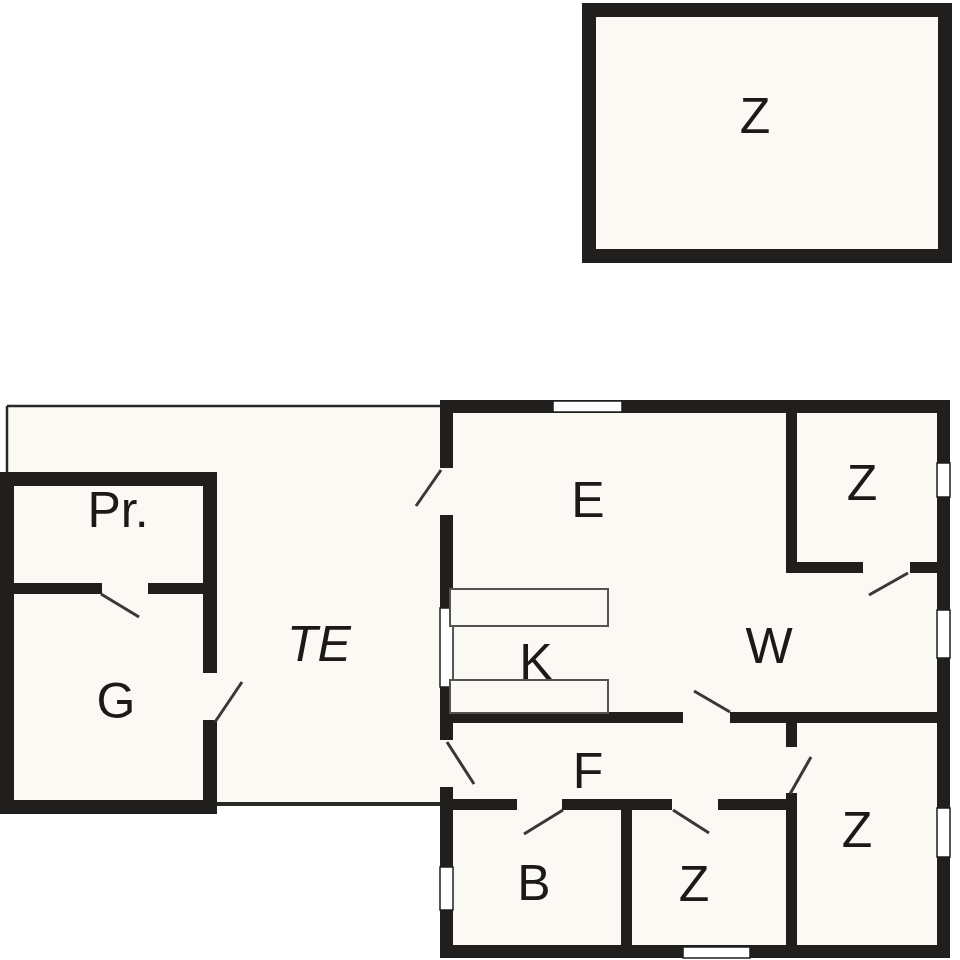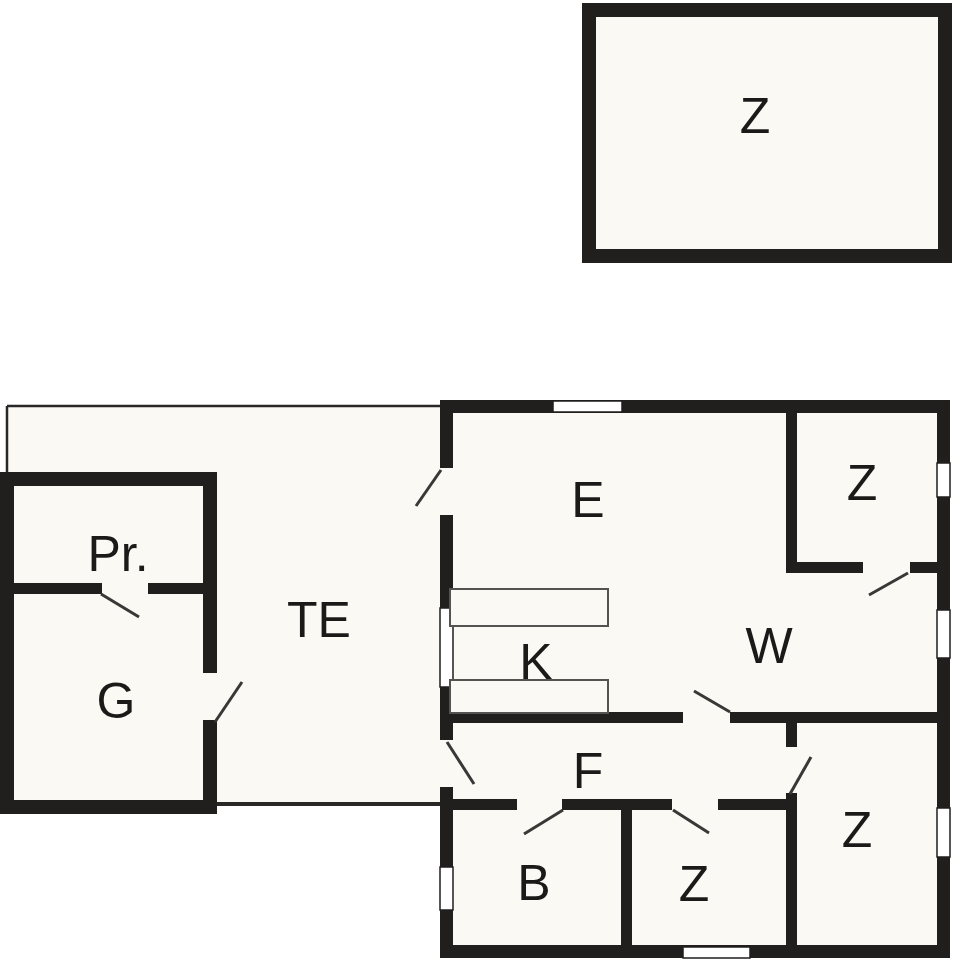--- a/index.html
+++ b/index.html
@@ -95,21 +95,21 @@
       <line x1="215" y1="722" x2="242" y2="682" stroke="#3a3737" stroke-width="3" stroke-linecap="butt"></line>
       <rect x="450" y="589" width="158" height="37" fill="#faf9f4" stroke="#555351" stroke-width="2"></rect>
       <rect x="450" y="680" width="158" height="33" fill="#faf9f4" stroke="#555351" stroke-width="2"></rect>
     </svg>
   <div id="labels-layer">
       <div class="room-label" style="left: 755px; top: 116px;">Z</div>
       <div class="room-label" style="left: 588px; top: 500px;">E</div>
       <div class="room-label" style="left: 862px; top: 483px;">Z</div>
       <div class="room-label" style="left: 769px; top: 646px;">W</div>
       <div class="room-label" style="left: 536px; top: 662px;">K</div>
-      <div class="room-label" style="left: 319px; top: 620px;">TE</div>
-      <div class="room-label" style="left: 118px; top: 554px;">Pr.</div>
+      <div class="room-label" style="left: 319px; top: 644px; font-style: italic;">TE</div>
+      <div class="room-label" style="left: 118px; top: 510px;">Pr.</div>
       <div class="room-label" style="left: 116px; top: 701px;">G</div>
       <div class="room-label" style="left: 588px; top: 771px;">F</div>
       <div class="room-label" style="left: 534px; top: 883px;">B</div>
       <div class="room-label" style="left: 694px; top: 884px;">Z</div>
       <div class="room-label" style="left: 857px; top: 830px;">Z</div>
     </div>
 </div>
 
 </body></html>

